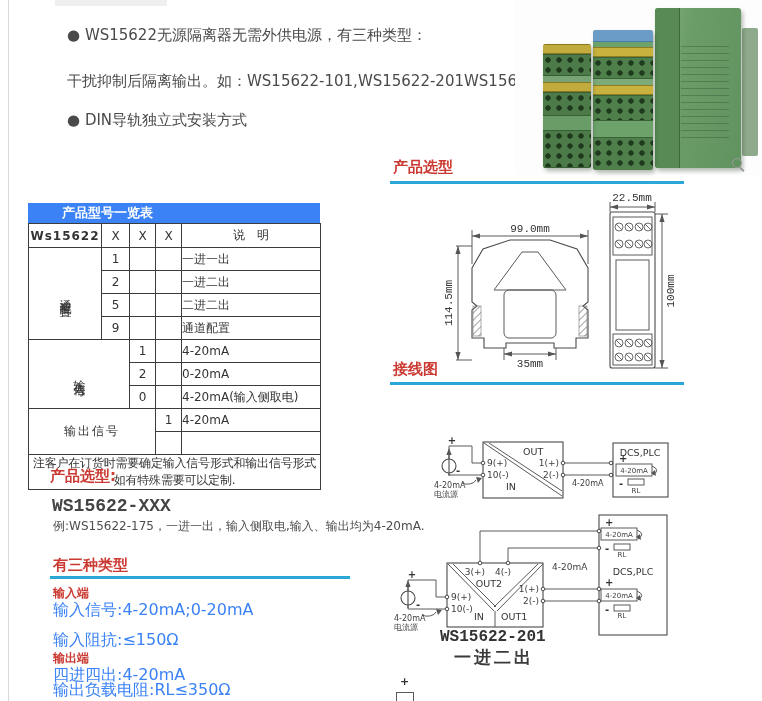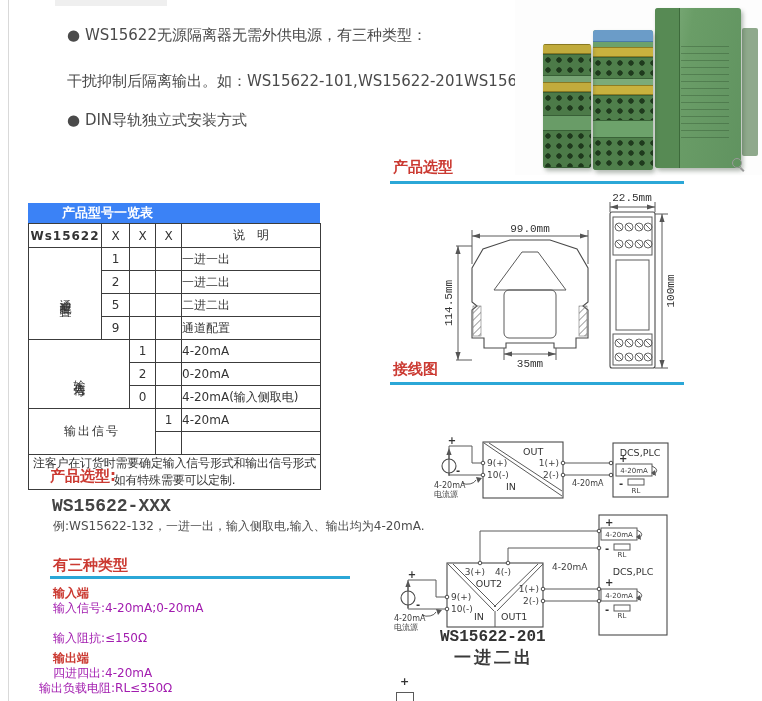--- a/index.html
+++ b/index.html
@@ -29,21 +29,21 @@
   td.code{text-align:center;font-size:13px;height:22px;}
   td.desc{text-align:left;padding-left:11px;font-size:12px;}
   td.vlabel{text-align:center;vertical-align:middle;}
   td.vlabel span{writing-mode:vertical-lr;text-orientation:upright;letter-spacing:2px;
                  font-size:12px;display:inline-block;}
   td.hlabel{text-align:center;font-size:13px;letter-spacing:2px;}
   td.note{font-size:8.5px;text-align:center;color:#4f4f4f;height:16px;letter-spacing:-0.2px;}
 
   
   .spec-sub{font-size:12px;font-weight:bold;color:#cb3a32;}
-  .spec-line{font-size:12px;color:#a21caf;}
+  .spec-line{font-size:16px;color:#3b82f6;}
 
   
   .photo{position:absolute;left:515px;top:0;width:247px;height:175px;background:#fdfdfd;}
   .rail{position:absolute;right:4px;top:28px;width:16px;height:128px;background:#8fa98c;border-radius:2px;}
   .mod{position:absolute;border-radius:3px;box-shadow:2px 3px 4px rgba(40,60,40,.35);}
   .mod-right{left:140px;top:8px;width:86px;height:160px;
              background:linear-gradient(100deg,#86b383 0%,#6a9d67 35%,#55855231 100%),#5f925c;
              background-color:#639663;}
   .mod-side-text{position:absolute;left:26px;top:38px;width:48px;height:96px;
       background:repeating-linear-gradient(180deg,rgba(25,55,25,.28) 0 1px,transparent 1px 7px);}
@@ -163,30 +163,30 @@
       </tr>
       <tr>
         <td colspan="5" class="note">注客户在订货时需要确定输入信号形式和输出信号形式如有特殊需要可以定制.</td>
       </tr>
     </tbody>
       </table>
   </div>
 
   <div class="abs red-head" style="left:50px;top:467px;">产品选型:</div>
   <div class="abs mono" style="left:52px;top:496px;font-size:18px;font-weight:bold;color:#444;">WS15622-XXX</div>
-  <div class="abs" style="left:53px;top:518px;font-size:12px;color:#4d4d4d;">例:WS15622-132，一进一出，输入侧取电,输入、输出均为4-20mA.</div>
+  <div class="abs" style="left:53px;top:518px;font-size:12px;color:#4d4d4d;">例:WS15622-175，一进一出，输入侧取电,输入、输出均为4-20mA.</div>
 
   <div class="abs red-head" style="left:53px;top:556px;">有三种类型</div>
   <div class="blue-bar" style="left:50px;top:576px;width:300px;"></div>
   <div class="abs spec-sub" style="left:53px;top:585px;">输入端</div>
   <div class="abs spec-line" style="left:53px;top:600px;">输入信号:4-20mA;0-20mA</div>
   <div class="abs spec-line" style="left:53px;top:630px;">输入阻抗:≤150Ω</div>
   <div class="abs spec-sub" style="left:53px;top:650px;">输出端</div>
   <div class="abs spec-line" style="left:53px;top:665px;">四进四出:4-20mA</div>
-  <div class="abs spec-line" style="left:39px;top:680px;text-align:center;">输出负载电阻:RL≤350Ω</div>
+  <div class="abs spec-line" style="left:53px;top:680px;text-align:center;">输出负载电阻:RL≤350Ω</div>
 
   <div class="photo">
     <div class="rail"></div>
     <div class="mod mod-right">
       <div class="mod-front-strip"></div>
       <div class="mod-side-text"></div>
     </div>
     <div class="mod mod-center mod-col">
       <div class="seg seg-blue"></div>
       <div class="seg seg-body" style="height:5px"></div>

